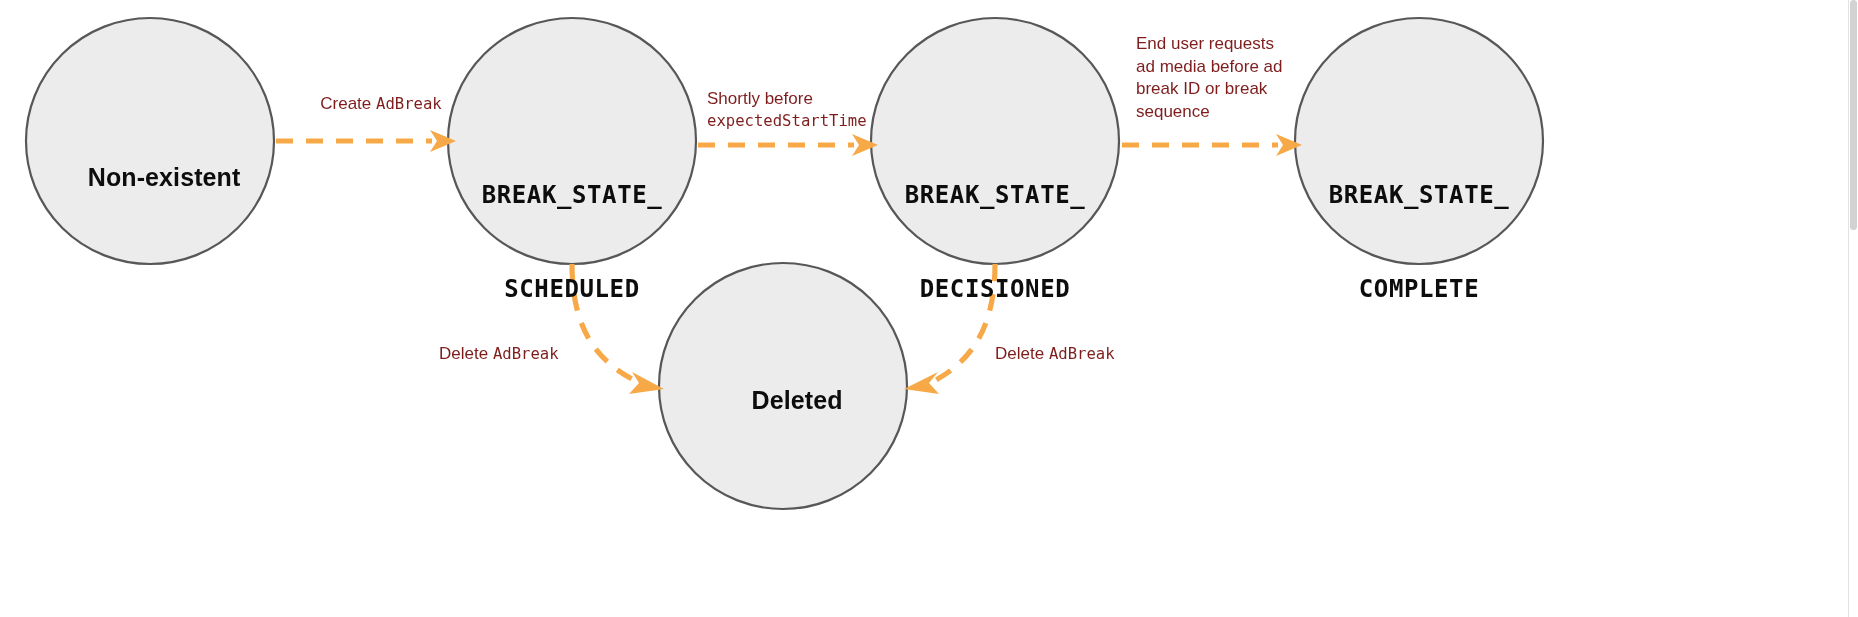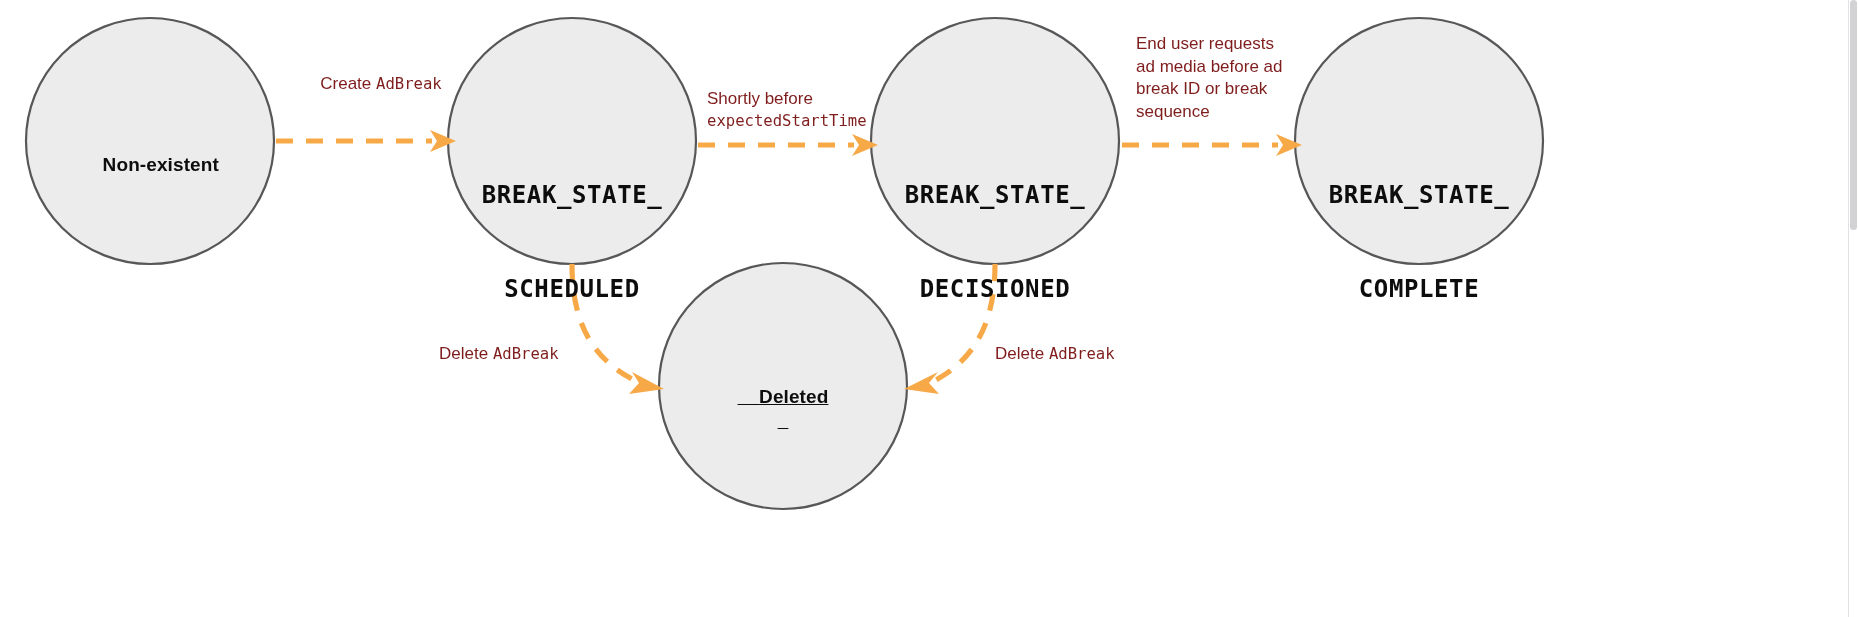--- a/index.html
+++ b/index.html
@@ -52,21 +52,21 @@
   }
   .node-label.mono {
     font-family: "DejaVu Sans Mono", "Liberation Mono", monospace;
     font-weight: bold;
     font-size: 24px;
     letter-spacing: 0.6px;
   }
   .node-label.sans {
     font-family: "Liberation Sans", sans-serif;
     font-weight: bold;
-    font-size: 19px;
+    font-size: 25px;
     letter-spacing: 0.1px;
   }
   .edge-label {
     position: absolute;
     color: #7f1d1d;
     font-size: 17px;
     line-height: 1.33;
     pointer-events: none;
     font-family: "Liberation Sans", sans-serif;
   }
@@ -147,25 +147,25 @@
   <div class="node-label mono" style="left:871px; top:118px; width:248px;">
     <div>BREAK_STATE_</div>
     <div>DECISIONED</div>
   </div>
 
   <div class="node-label mono" style="left:1295px; top:118px; width:248px;">
     <div>BREAK_STATE_</div>
     <div>COMPLETE</div>
   </div>
 
-  <div class="node-label sans" style="left:659px; top:360px; width:248px;text-decoration:underline;">
+  <div class="node-label sans" style="left:659px; top:351px; width:248px;">
     <span>Deleted</span>
   </div>
 
-  <div class="edge-label center" style="left:281px; top:73px; width:200px;">
+  <div class="edge-label center" style="left:281px; top:93px; width:200px;">
     <span>Create </span><span class="mono">AdBreak</span>
   </div>
 
   <div class="edge-label left" style="left:707px; top:88px; width:200px;">
     <div>Shortly before</div>
     <div class="mono">expectedStartTime</div>
   </div>
 
   <div class="edge-label left" style="left:1136px; top:33px; width:180px;">
     <div>End user requests</div>

